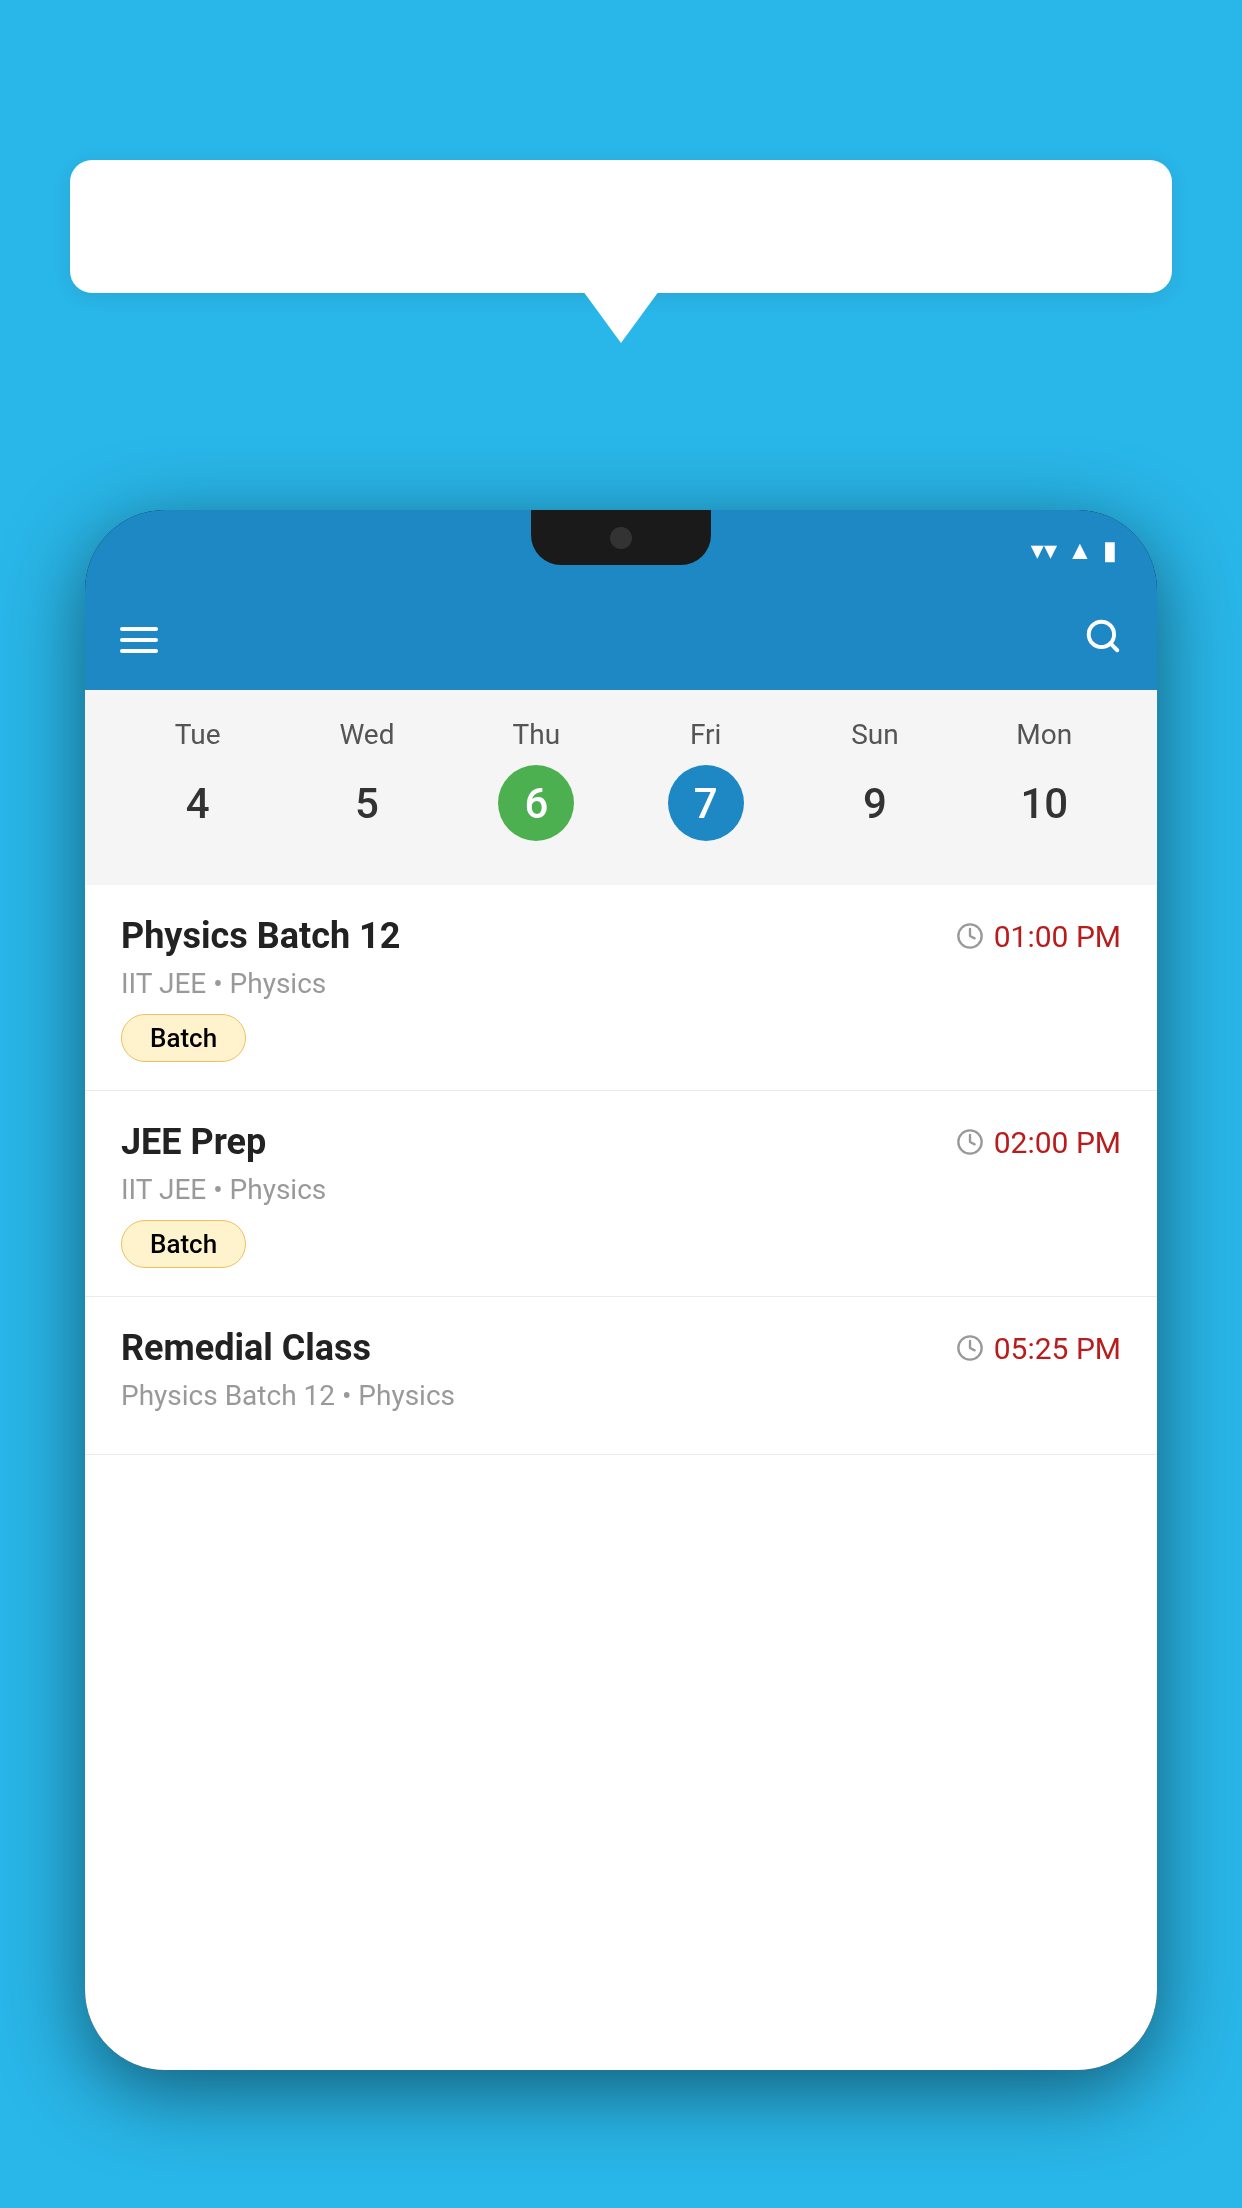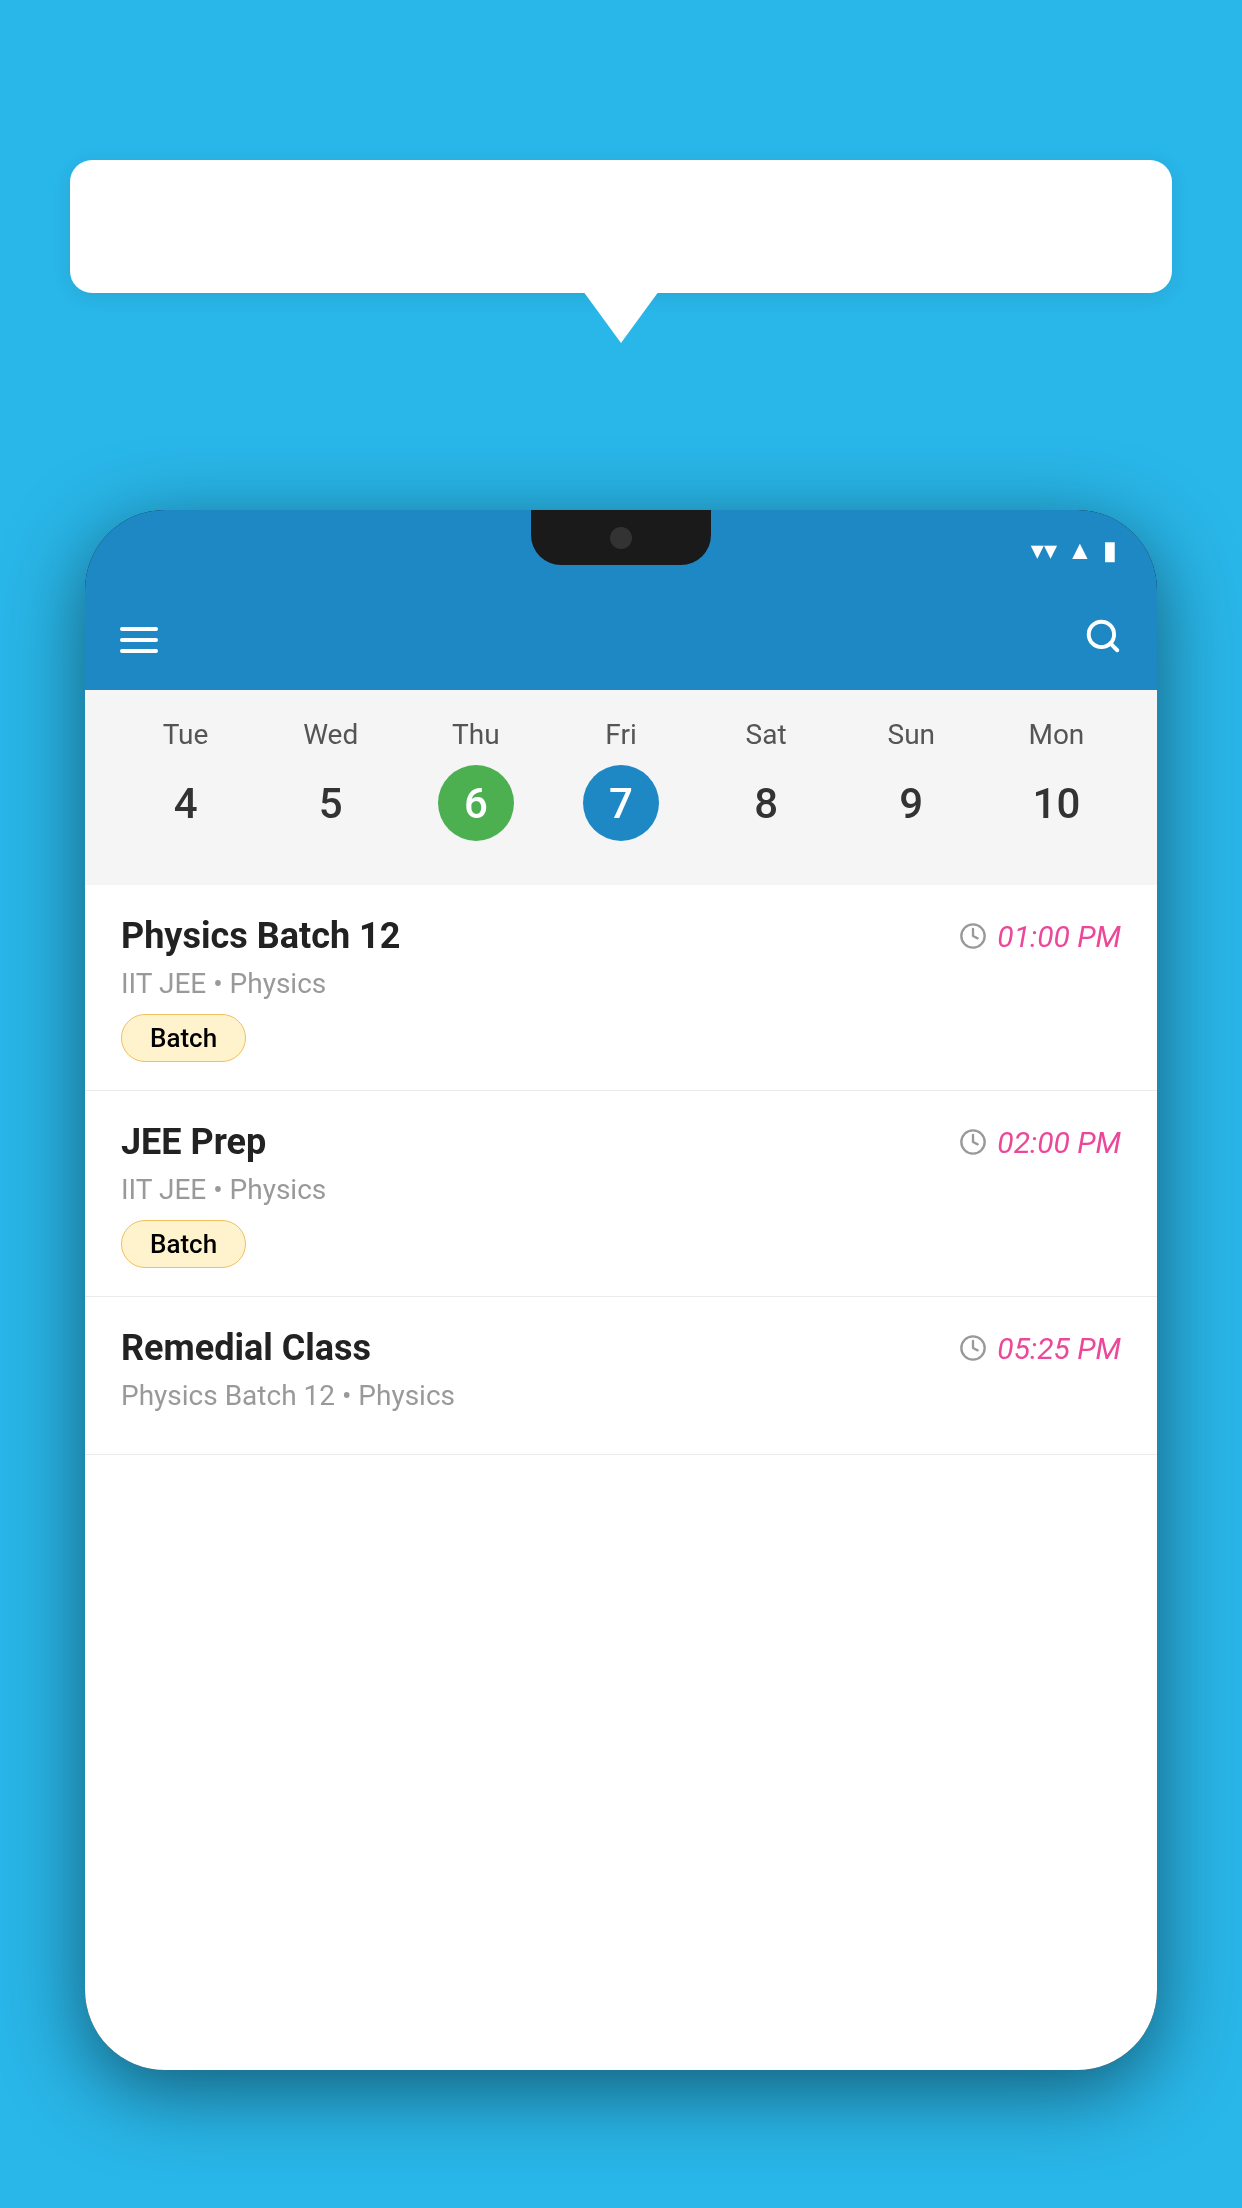--- a/index.html
+++ b/index.html
@@ -248,23 +248,22 @@
     .class-name {
       font-size: 36px;
       font-weight: 700;
       color: #222;
     }
 
     .class-time {
       display: flex;
       align-items: center;
       gap: 10px;
-      color: #ec4899;
+      color: #b91c1c;
       font-size: 30px;
-      font-style: italic;
     }
 
     .class-meta {
       font-size: 28px;
       color: #999;
       margin-bottom: 14px;
     }
 
     .batch-badge {
       display: inline-block;
@@ -338,24 +337,20 @@
               <div class="day-name">Wed</div>
               <div class="day-number">5</div>
             </div>
             <div class="day-col">
               <div class="day-name">Thu</div>
               <div class="day-number today">6</div>
             </div>
             <div class="day-col">
               <div class="day-name">Fri</div>
               <div class="day-number selected">7</div>
-            </div>
-            <div class="day-col">
-              <div class="day-name">Sat</div>
-              <div class="day-number">8</div>
             </div>
             <div class="day-col">
               <div class="day-name">Sun</div>
               <div class="day-number">9</div>
             </div>
             <div class="day-col">
               <div class="day-name">Mon</div>
               <div class="day-number">10</div>
             </div>
           </div>

